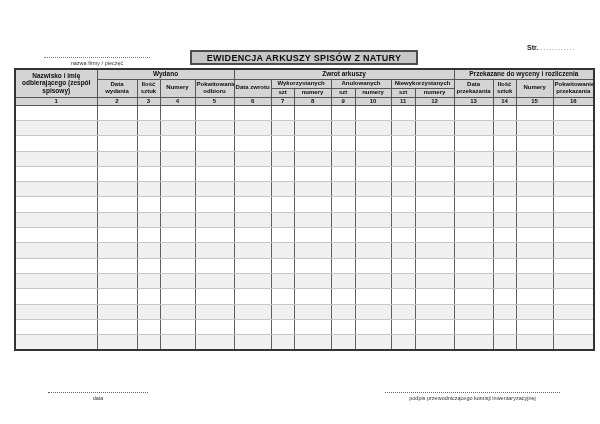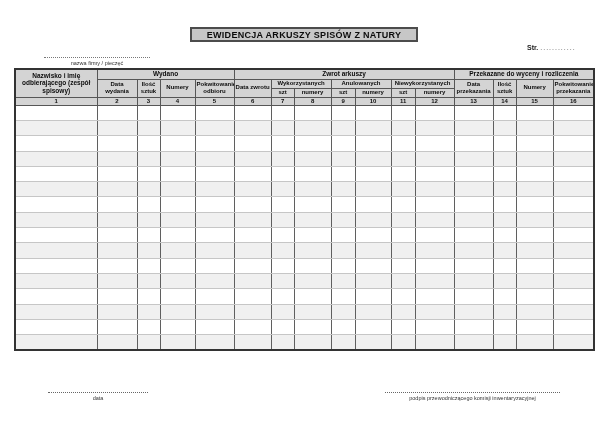--- a/index.html
+++ b/index.html
@@ -16,21 +16,21 @@
   .company-line {
     position:absolute; left:44px; top:50px; width:106px; height:8px;
     border-bottom:1px dotted #777;
   }
   .company-label {
     position:absolute; left:24px; top:60px; width:146px;
     text-align:center; font-size:5.5px; color:#333;
   }
   
   .title-box {
-    position:absolute; left:190px; top:27px; width:228px; height:15px;
+    position:absolute; left:190px; top:50px; width:228px; height:15px;
     background:#c7c7c7; border:2px solid #4c4c4c;
     display:flex; align-items:center; justify-content:center;
   }
   .title-box span {
     font-size:9px; font-weight:bold; letter-spacing:.3px; color:#0c0c0c;
     white-space:nowrap;
   }
   
   .page-num {
     position:absolute; left:527px; top:44px; font-size:7px; color:#222;

